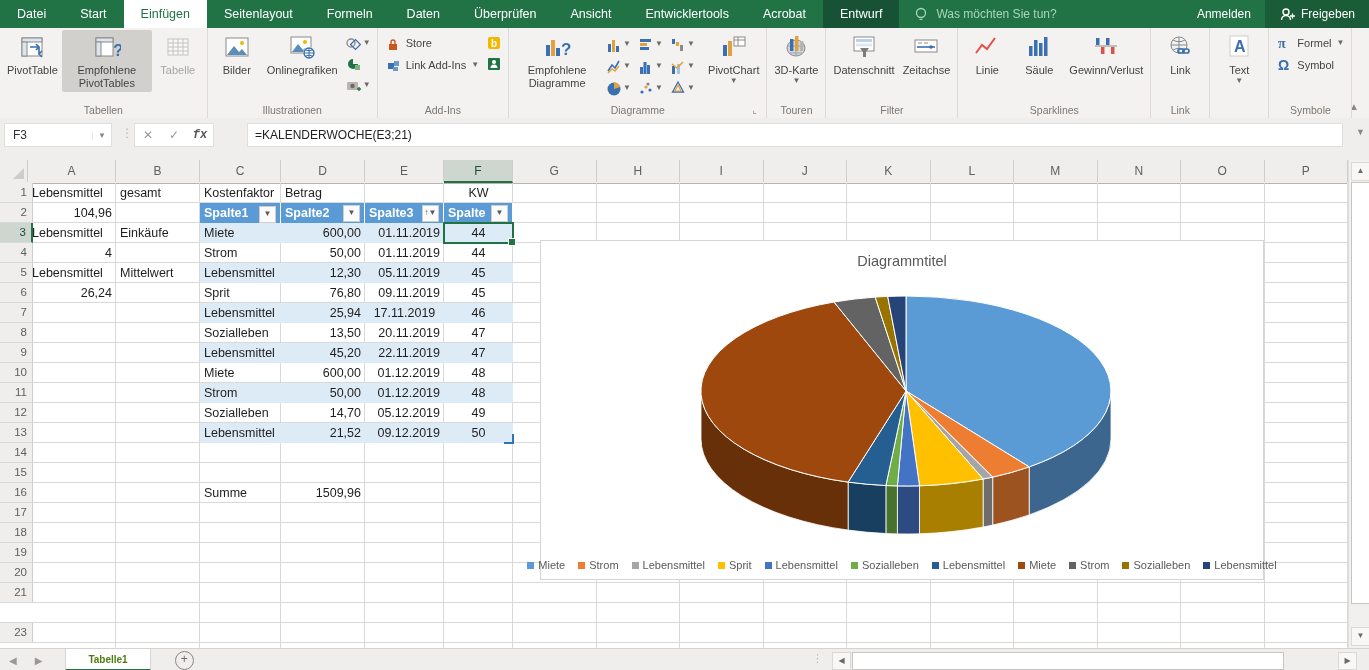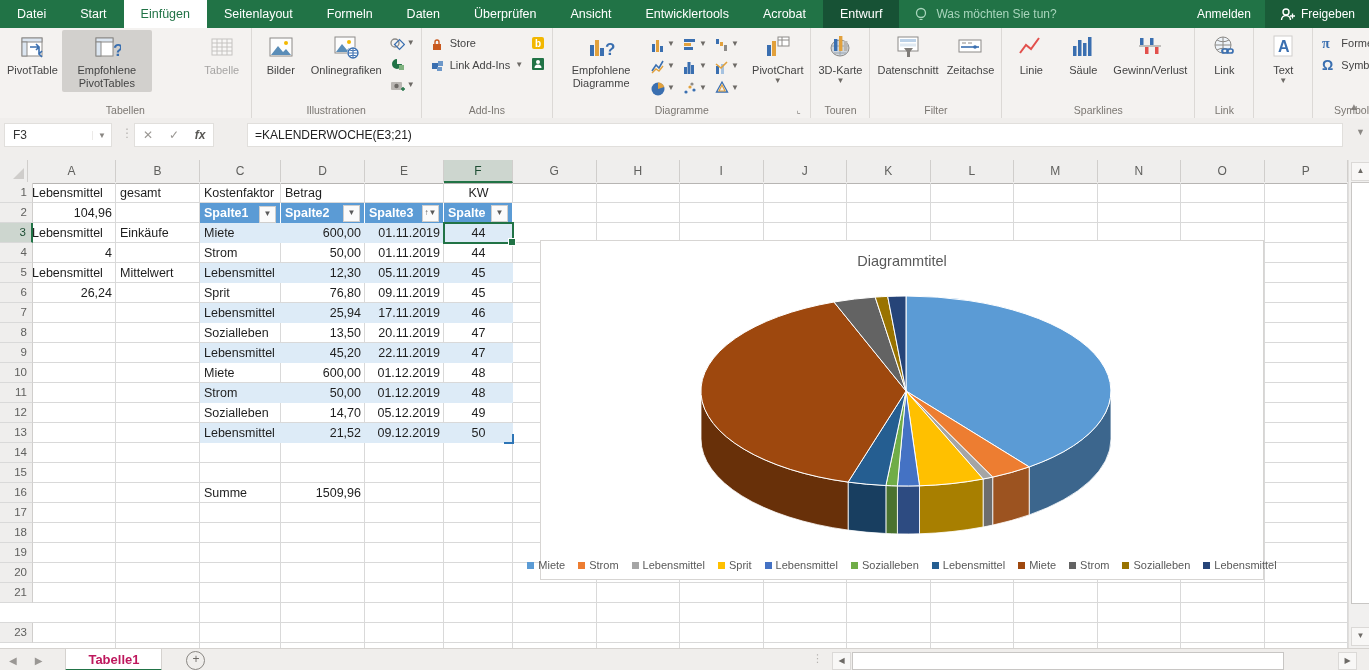--- a/index.html
+++ b/index.html
@@ -15,41 +15,41 @@
   .tab-right .tritem{display:flex;align-items:center;gap:6px;padding:0 14px;height:100%;}
   .tab-right .share{background:#1a5c38;}
   
   .ribbon{position:absolute;left:0;top:28px;width:1369px;height:90px;background:#f4f2f0;border-bottom:1px solid #d5d2cf;display:flex;}
   .rb-group{display:flex;flex-direction:column;border-right:1px solid #dcd9d6;padding:2px 3px 0 3px;position:relative;}
   .rb-items{display:flex;align-items:flex-start;flex:1 1 auto;}
   .rb-name{height:15px;line-height:15px;text-align:center;color:#7b7772;font-size:10.5px;white-space:nowrap;padding:0 6px;}
   .rb-large{display:flex;flex-direction:column;align-items:center;width:max-content;max-width:82px;min-width:44px;
             padding:3px 4px 2px 4px;border-radius:2px;cursor:default;}
   .rb-large.hl{background:#d2d0cd;}
-  .rb-large.dis{opacity:.45;margin-left:44px;}
+  .rb-large.dis{opacity:.45;}
   .rb-label{font-size:11px;color:#444;text-align:center;line-height:13px;margin-top:3px;overflow-wrap:anywhere;}
   .rb-smallcol{display:flex;flex-direction:column;justify-content:flex-start;gap:6px;padding:5px 4px;}
   .rb-small{display:flex;align-items:center;gap:5px;font-size:11px;color:#444;white-space:nowrap;cursor:default;}
   .rb-iconcol{display:flex;flex-direction:column;gap:5px;padding:5px 3px;}
   .rb-icononly{display:flex;align-items:center;gap:2px;}
   .rb-minis{display:grid;grid-template-columns:repeat(3,30px);grid-auto-rows:20px;gap:2px;padding:4px 4px;}
   .rb-mini{display:flex;align-items:center;gap:1px;cursor:default;}
   .arrow{font-size:8px;color:#6d6a66;line-height:1;}
   .launcher{position:absolute;right:3px;bottom:2px;width:11px;height:11px;color:#8a8783;font-size:9px;line-height:10px;}
   .rb-collapse{position:absolute;right:10px;bottom:6px;color:#8a8783;font-size:10px;}
   
   .fbar{position:absolute;left:0;top:118px;width:1369px;height:42px;background:#f0eeec;}
   .namebox{position:absolute;left:4px;top:5px;width:106px;height:22px;background:#fff;border:1px solid #e1dfdc;
            display:flex;align-items:center;gap:20px;}
   .namebox .nb-text{flex:1;padding-left:8px;font-size:12px;color:#333;}
   .namebox .nb-arrow{width:18px;text-align:center;color:#8a8783;font-size:8px;border-left:1px solid #eceae8;}
   .fsep{position:absolute;left:121px;top:8px;color:#b5b2af;font-size:12px;letter-spacing:0;}
   .fbtns{position:absolute;left:134px;top:5px;height:22px;background:#fff;border:1px solid #e1dfdc;display:flex;align-items:center;}
   .fbtn{width:26px;text-align:center;color:#9b9894;font-size:12px;}
-  .fbtn.fx{color:#595855;font-family:Liberation Sans, sans-serif;font-style:italic;font-weight:bold;}
+  .fbtn.fx{color:#595855;font-family:Liberation Mono, monospace;font-style:italic;font-weight:bold;}
   .finput{position:absolute;left:247px;top:5px;right:26px;height:22px;background:#fff;border:1px solid #e1dfdc;
           display:flex;align-items:center;padding-left:7px;font-size:12px;color:#222;}
   .fchev{position:absolute;right:4px;top:9px;color:#8a8783;font-size:9px;}
   
   .colhdrs{position:absolute;left:0;top:160px;width:1348px;height:23px;background:#efeeed;border-bottom:1px solid #b7b5b3;}
   .colhdr{position:absolute;top:0;height:22px;line-height:22px;text-align:center;color:#60605e;font-size:12px;border-right:1px solid #d0cecc;}
   .colhdr.sel{background:#cdd6cf;color:#1d4d33;border-bottom:2px solid #217346;height:21px;}
   .corner{position:absolute;left:0;top:0;width:27px;height:22px;border-right:1px solid #d0cecc;}
   .corner:after{content:"";position:absolute;right:3px;bottom:3px;border-left:11px solid transparent;border-bottom:11px solid #cfcdcb;}
   .gridbody{position:absolute;left:0;top:183px;width:1348px;height:465px;overflow:hidden;
@@ -75,21 +75,21 @@
   .legend{position:absolute;left:0;bottom:8px;width:100%;display:flex;justify-content:center;gap:13px;flex-wrap:nowrap;}
   .legitem{display:flex;align-items:center;gap:4px;font-size:11px;color:#595959;white-space:nowrap;}
   .legsw{width:7px;height:7px;display:inline-block;}
   
   .vscroll{position:absolute;left:1348px;top:160px;width:21px;height:488px;background:#f1f0ef;border-left:1px solid #e0deDC;}
   .vs-btn{position:absolute;left:2px;width:17px;height:17px;background:#f8f7f6;border:1px solid #dbd9d7;color:#6d6a66;
           font-size:8px;text-align:center;line-height:16px;}
   .vs-thumb{position:absolute;left:2px;width:17px;background:#fff;border:1px solid #c8c6c4;}
   .sheetbar{position:absolute;left:0;top:648px;width:1369px;height:22px;background:#f0eeec;border-top:1px solid #d5d2cf;display:flex;align-items:stretch;}
   .nav{color:#9a9794;font-size:10px;display:flex;align-items:center;padding:0 9px;}
-  .sheettab{background:#fff;color:#be185d;font-weight:bold;font-size:13px;display:flex;align-items:center;
+  .sheettab{background:#fff;color:#4d7c0f;font-weight:bold;font-size:10px;display:flex;align-items:center;
             padding:0 22px;border-right:1px solid #d5d2cf;border-left:1px solid #d5d2cf;border-bottom:2px solid #217346;}
   .addsheet{width:17px;height:17px;border:1px solid #8a8783;border-radius:50%;color:#6d6a66;font-size:12px;line-height:15px;
             text-align:center;align-self:center;margin-left:24px;}
   .hsplit{position:absolute;left:812px;top:3px;color:#b5b2af;font-size:11px;}
   .hs-btn{position:absolute;top:3px;width:17px;height:16px;background:#f8f7f6;border:1px solid #dbd9d7;color:#6d6a66;
           font-size:8px;text-align:center;line-height:15px;}
   .hs-thumb{position:absolute;top:3px;height:16px;background:#fff;border:1px solid #c8c6c4;}
   svg{display:block;}
 </style>
 </head>
@@ -577,21 +577,21 @@
       <div class="cell left band" style="left: 200px; top: 80px; width: 81px;">Lebensmittel</div>
       <div class="cell right band" style="left: 281px; top: 80px; width: 84px;">12,30</div>
       <div class="cell right band" style="left: 365px; top: 80px; width: 79px;">05.11.2019</div>
       <div class="cell center band" style="left: 444px; top: 80px; width: 69px;">45</div>
       <div class="cell left" style="left: 200px; top: 100px; width: 81px;">Sprit</div>
       <div class="cell right" style="left: 281px; top: 100px; width: 84px;">76,80</div>
       <div class="cell right" style="left: 365px; top: 100px; width: 79px;">09.11.2019</div>
       <div class="cell center" style="left: 444px; top: 100px; width: 69px;">45</div>
       <div class="cell left band" style="left: 200px; top: 120px; width: 81px;">Lebensmittel</div>
       <div class="cell right band" style="left: 281px; top: 120px; width: 84px;">25,94</div>
-      <div class="cell right band" style="left: 365px; top: 120px; width: 79px;">17.11.2019</div>
+      <div class="cell right band" style="left: 365px; top: 120px; width: 79px; text-align: center;">17.11.2019</div>
       <div class="cell center band" style="left: 444px; top: 120px; width: 69px;">46</div>
       <div class="cell left" style="left: 200px; top: 140px; width: 81px;">Sozialleben</div>
       <div class="cell right" style="left: 281px; top: 140px; width: 84px;">13,50</div>
       <div class="cell right" style="left: 365px; top: 140px; width: 79px;">20.11.2019</div>
       <div class="cell center" style="left: 444px; top: 140px; width: 69px;">47</div>
       <div class="cell left band" style="left: 200px; top: 160px; width: 81px;">Lebensmittel</div>
       <div class="cell right band" style="left: 281px; top: 160px; width: 84px;">45,20</div>
       <div class="cell right band" style="left: 365px; top: 160px; width: 79px;">22.11.2019</div>
       <div class="cell center band" style="left: 444px; top: 160px; width: 69px;">47</div>
       <div class="cell left" style="left: 200px; top: 180px; width: 81px;">Miete</div>

